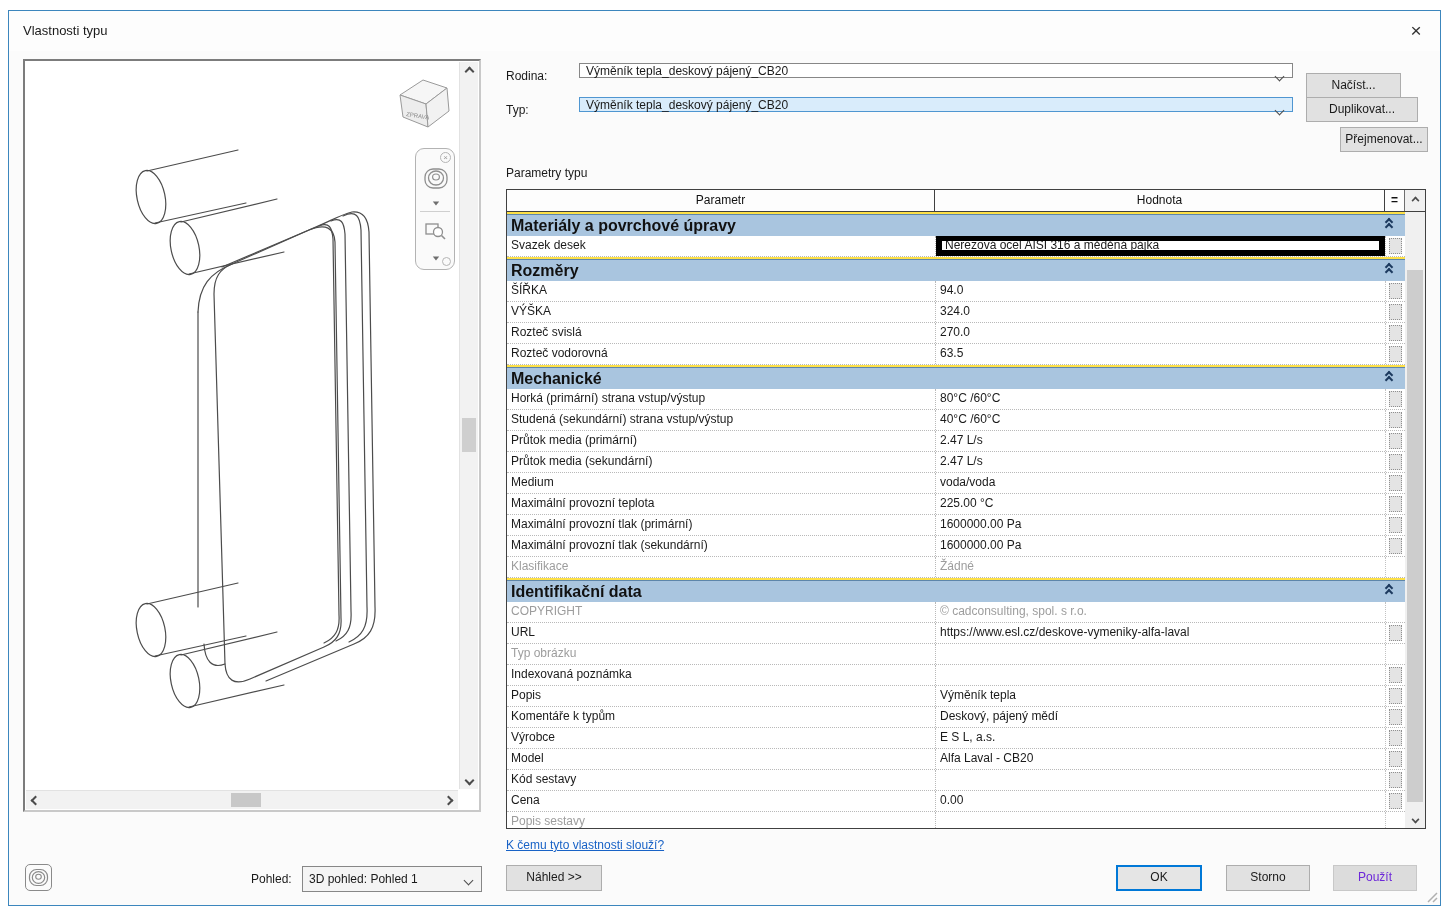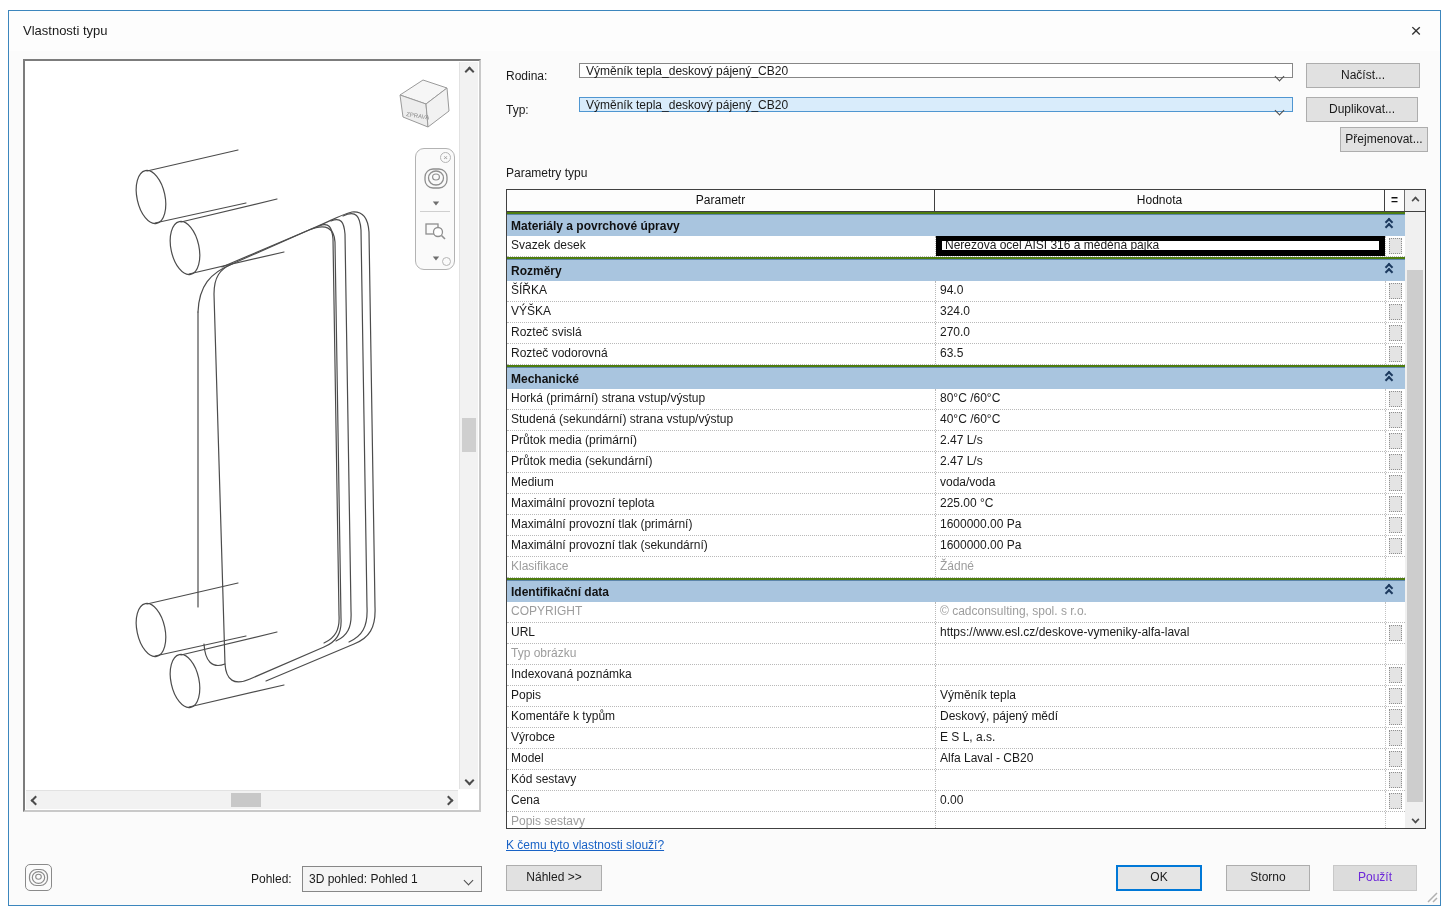--- a/index.html
+++ b/index.html
@@ -41,35 +41,35 @@
   .combo{position:absolute;height:15px;border:1px solid #878787;background:#ffffff;font-size:12px;
     color:#1a1a1a;display:flex;align-items:center;padding:0 24px 0 6px;}
   .combo .cchev{position:absolute;right:9px;top:9px;}
   .combo.hl{background:#d9ecfb;border-color:#4f96d1;}
   .btn{position:absolute;height:25px;background:#e1e1e1;border:1px solid #adadad;font-size:12px;
     color:#1a1a1a;text-align:center;line-height:22px;}
   .btn.focus{border:1px solid #0078d7;box-shadow:inset 0 0 0 1px #0078d7;background:#e5e5e5;}
   .btn.disabled{background:#dcdcdc;border-color:#c8c8c8;color:#6d28d9;}
   
   .table{position:absolute;left:497px;top:178px;width:920px;height:640px;border:1px solid #404040;
-    background:#4d7c0f;display:flex;flex-direction:column;overflow:hidden;}
+    background:#fde047;display:flex;flex-direction:column;overflow:hidden;}
   .thead{display:flex;height:22px;flex:none;border-bottom:1px solid #404040;background:#fdfdfd;}
   .th{font-size:12px;color:#111;text-align:center;line-height:21px;}
   .th-param{width:428px;border-right:1px solid #404040;}
   .th-value{width:450px;border-right:1px solid #404040;}
   .th-eq{width:20px;border-right:1px solid #6e6e6e;font-weight:bold;}
   .th-scroll{width:20px;background:#f0f0f0;display:flex;align-items:center;justify-content:center;}
   .tbody{flex:1;display:flex;overflow:hidden;}
   .rows{width:898px;overflow:hidden;}
   .vscroll{width:20px;background:#f0f0f0;position:relative;}
   .vthumb{position:absolute;left:2px;right:2px;top:58px;height:532px;background:#cdcdcd;}
   .vdown{position:absolute;left:0;bottom:0;width:20px;height:18px;display:flex;align-items:center;justify-content:center;}
   .secrow{height:22px;margin-top:2px;background:#a9c5df;border-top:1px solid #5e86aa;display:flex;
     align-items:center;position:relative;}
-  .sectitle{padding-left:4px;font-size:12px;font-weight:bold;color:#111;}
+  .sectitle{padding-left:4px;font-size:16px;font-weight:bold;color:#111;}
   .dbl{position:absolute;right:10px;top:4px;width:10px;height:14px;}
   .dbl i{position:absolute;left:1px;display:block;width:6px;height:6px;border:solid #1d3a5f;border-width:0 0 2px 2px;transform:rotate(135deg);}
   .dbl i:nth-child(1){top:0;} .dbl i:nth-child(2){top:5px;}
   .prow{height:21px;display:flex;background:#ffffff;border-bottom:1px dotted #b9b9b9;}
   .pc{width:428px;padding-left:4px;font-size:12px;line-height:19px;white-space:nowrap;overflow:hidden;color:#1a1a1a;}
   .vc{width:450px;border-left:1px dotted #b9b9b9;padding-left:4px;font-size:12px;line-height:19px;
     white-space:nowrap;overflow:hidden;position:relative;color:#1a1a1a;}
   .qc{width:20px;border-left:1px dotted #c2c2c2;display:flex;align-items:center;justify-content:center;}
   .assoc{width:13px;height:16px;background:#e4e4e4;border:1px dotted #8f8f8f;}
   .prow.ro .pc,.prow.ro .vc{color:#9d9d9d;}
@@ -170,21 +170,21 @@
           <i class="chev right"></i>
         </div>
     </div>
   </div>
 
   <span class="lbl" style="left:497px;top:58px">Rodina:</span>
   <div class="combo" style="left:570px;top:52px;width:714px">
     <span>Výměník tepla_deskový pájený_CB20</span>
     <i class="chev down cchev" style="border-width:0 0 1.5px 1.5px"></i>
   </div>
-  <div class="btn" style="left:1297px;top:52px;width:114px">Načíst...</div>
+  <div class="btn" style="left:1297px;top:62px;width:95px">Načíst...</div>
 
   <span class="lbl" style="left:497px;top:92px">Typ:</span>
   <div class="combo hl" style="left:570px;top:86px;width:714px">
     <span>Výměník tepla_deskový pájený_CB20</span>
     <i class="chev down cchev" style="border-width:0 0 1.5px 1.5px"></i>
   </div>
   <div class="btn" style="left:1297px;top:86px;width:112px">Duplikovat...</div>
   <div class="btn" style="left:1331px;top:116px;width:88px">Přejmenovat...</div>
 
   <span class="lbl" style="left:497px;top:155px">Parametry typu</span>

